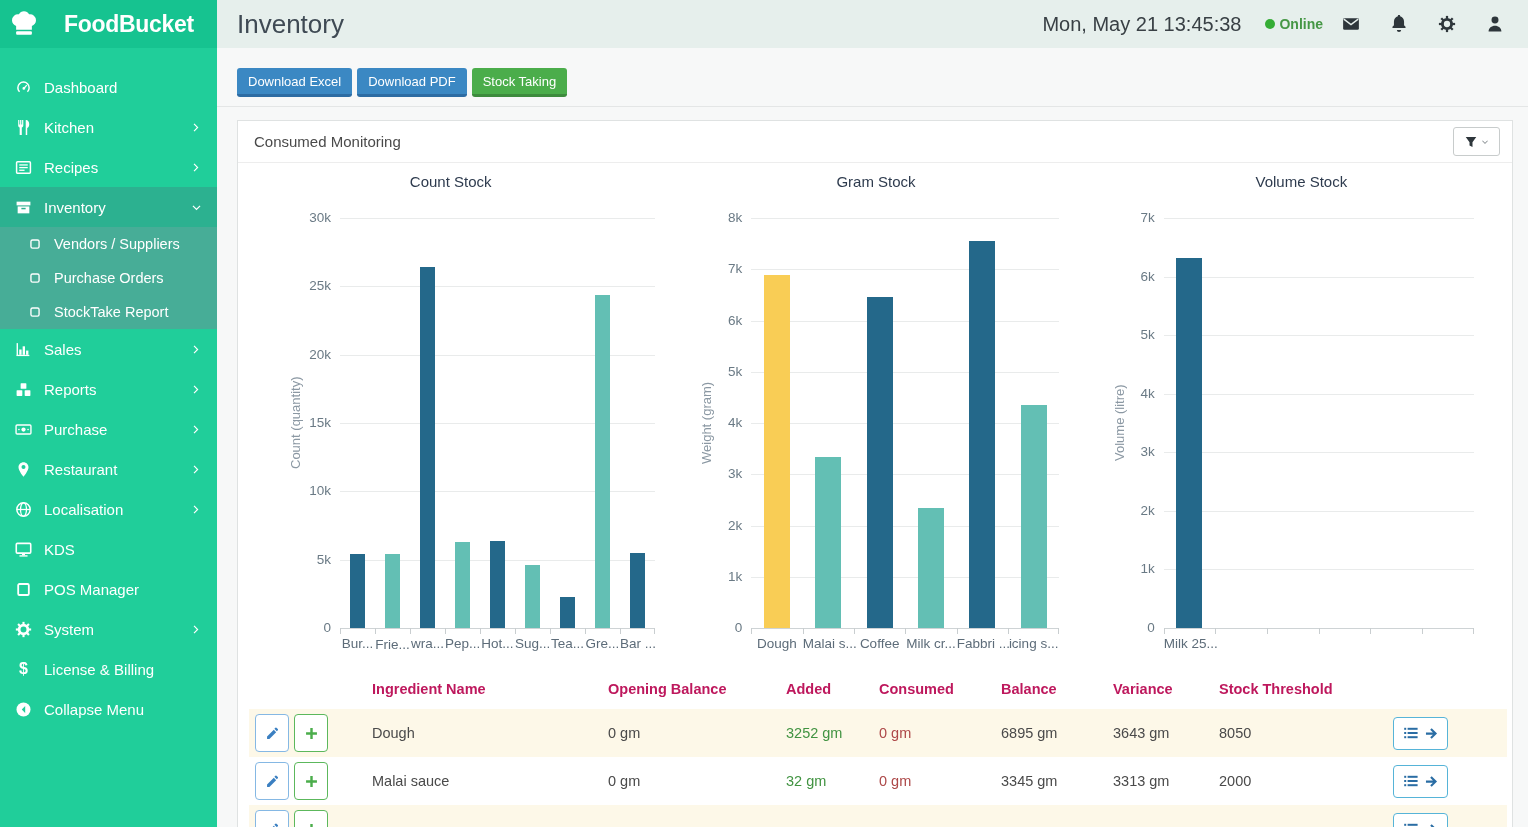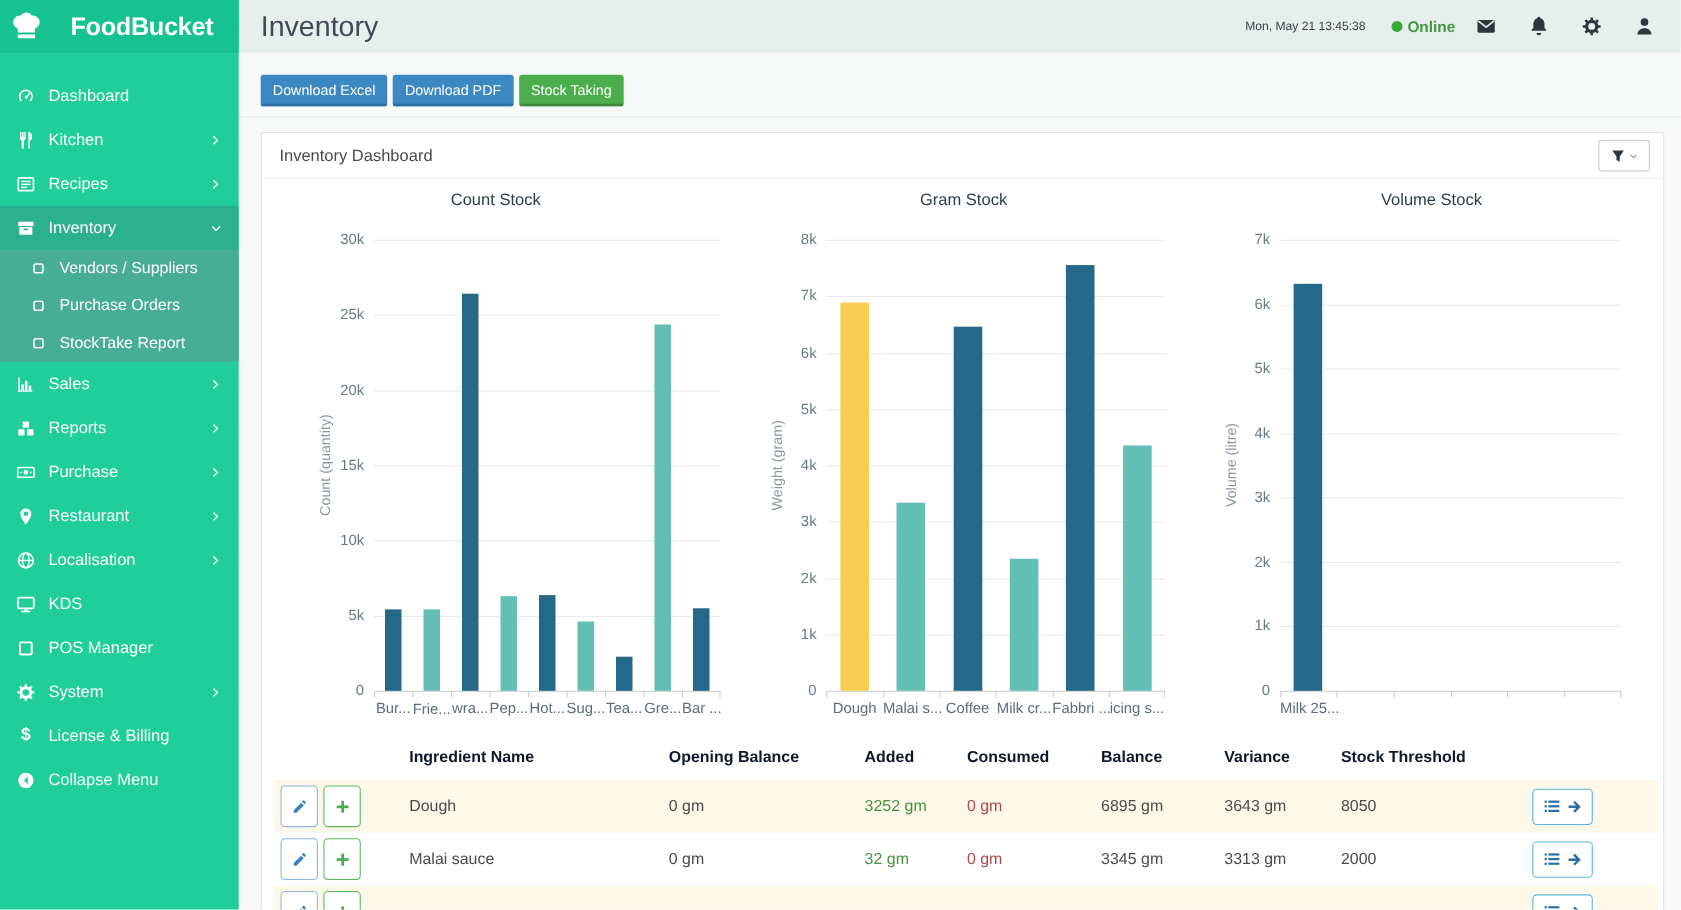--- a/index.html
+++ b/index.html
@@ -15,21 +15,21 @@
 .nav-item .chev { margin-left:auto; width:11px; height:11px; display:flex; }
 .nav-item.active { background:#2cb190; }
 .submenu { background:#47ad97; padding:0; }
 .sub-item { height:34px; display:flex; align-items:center; padding-left:30px; font-size:14.5px; position:relative; cursor:pointer; }
 .sub-item .sq { width:10px; height:10px; margin-right:14px; display:flex; flex:none; }
 .sub-item.hl .redbox { position:absolute; left:8px; top:-4px; width:120px; height:38px; border:5px solid #e01717; }
 
 .topbar { position:absolute; left:217px; top:0; width:1311px; height:48px; background:#e6efec; display:flex; align-items:center; padding:0 24px 0 20px; }
 .page-title { font-size:26px; color:#3f4a54; font-weight:400; }
 .tb-right { margin-left:auto; display:flex; align-items:center; }
-.meta-date { font-size:11px; color:#394045; }
+.meta-date { font-size:20px; color:#394045; }
 .online { display:flex; align-items:center; margin-left:24px; font-size:14px; font-weight:700; }
 .online .dot { width:10px; height:10px; border-radius:50%; margin-right:4px; }
 #hicons { display:flex; align-items:center; }
 .hicon { margin-left:30px; color:#2e363b; width:18px; height:18px; display:flex; cursor:pointer; }
 .hicon:first-child { margin-left:19px; }
 
 .main { position:absolute; left:217px; top:48px; width:1311px; height:779px; background:#f7f8f8; }
 .toolbar { padding:20px 0 0 20px; display:flex; gap:5px; }
 .btn { height:29px; border:none; border-radius:3px; color:#fff; font-size:13px; font-family:inherit; padding:0 11px; cursor:pointer; }
 .btn.blue { background:#3b88c3; border-bottom:3px solid #2d6ca3; }
@@ -48,21 +48,21 @@
 .grid { position:absolute; left:0; height:1px; background:#e9ebeb; width:100%; }
 .axisline { position:absolute; left:0; top:410px; height:1px; background:#ced3d5; width:100%; }
 .bar { position:absolute; bottom:0; }
 .xtickm { position:absolute; top:410px; width:1px; height:6px; background:#c9ced0; }
 .ytick { position:absolute; font-size:13.5px; color:#6a7a85; text-align:right; }
 .xlabel { position:absolute; font-size:13.5px; color:#5d6c79; text-align:center; white-space:nowrap; }
 .ylab { position:absolute; font-size:13px; color:#8b98a3; writing-mode:vertical-rl; transform:rotate(180deg); }
 
 .tbl { margin-top:16px; padding:0 5px 0 11px; }
 .trow { display:grid; grid-template-columns:123px 236px 178px 93px 122px 112px 106px 174px 114px; align-items:center; }
-.thead { height:40px; font-size:14.5px; font-weight:600; color:#0f172a; }
+.thead { height:40px; font-size:14.5px; font-weight:600; color:#be185d; }
 .tdata { height:48px; font-size:14.5px; color:#4a4a4a; }
 .tdata.cream { background:#fdf8e8; }
 .actions { display:flex; gap:5px; padding-left:6px; }
 .act-btn { width:34px; height:38px; border-radius:4px; background:#fff; display:flex; align-items:center; justify-content:center; cursor:pointer; }
 .act-btn.edit { border:1px solid #85b8e4; color:#3a7fc1; }
 .act-btn.add { border:1px solid #5cb85c; color:#4bad4b; }
 .row-btn { width:55px; height:33px; border:1px solid #56b4d8; border-radius:4px; background:#fff; display:flex; align-items:center; justify-content:center; gap:5px; color:#2a6da4; cursor:pointer; }
 .val-green { color:#419341; }
 .val-red { color:#ad4848; }
 </style>
@@ -343,21 +343,21 @@
 
 <div class="main">
   <div class="toolbar" id="toolbar">
       <button class="btn blue">Download Excel</button>
       <button class="btn blue">Download PDF</button>
       <button class="btn green">Stock Taking</button>
     </div>
   <div class="divider"></div>
   <div class="panel">
     <div class="panel-head">
-      <span class="panel-title">Inventory Dashboard</span>
+      <span class="panel-title">Consumed Monitoring</span>
       <span class="filter-btn">
         <span id="funnel" style="width: 14px; height: 14px; display: flex;">
             <svg width="100%" height="100%" viewBox="0 0 16 16" fill="currentColor" xmlns="http://www.w3.org/2000/svg">
               <path d="M2 2.2h12L9.7 8.3v5.5L6.3 12V8.3z"></path>
             </svg>
           </span>
         <span class="cv" id="fchev" style="width: 8px; height: 8px; display: flex; color: rgb(138, 144, 148); margin-left: 3px;">
             <svg width="100%" height="100%" viewBox="0 0 16 16" fill="currentColor" xmlns="http://www.w3.org/2000/svg">
               <path d="M2.2 5 8 10.8 13.8 5l-1.2-1.2L8 8.4 3.4 3.8z" transform="translate(0,1.2)"></path>
             </svg>

